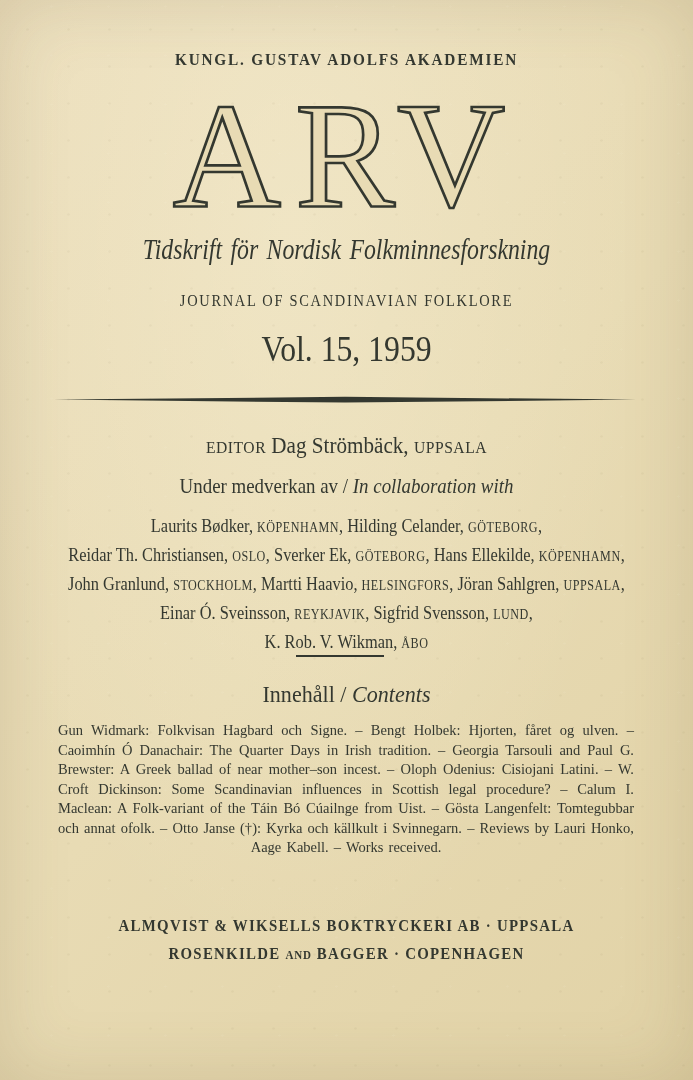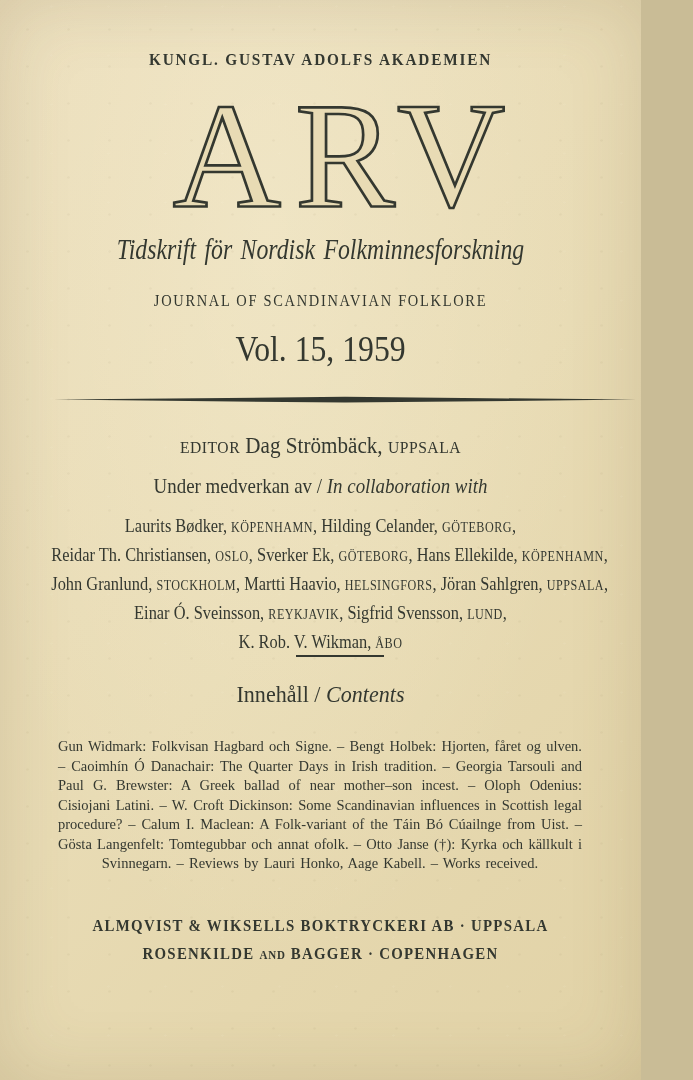--- a/index.html
+++ b/index.html
@@ -1,19 +1,19 @@
 <!DOCTYPE html>
 <html style="--ink: #343830; --paper: #e8dbb4;"><head>
 <meta charset="utf-8">
 <style>
   html,body { margin:0; padding:0; }
   body { width:693px; height:1080px; background:#c9bc96; font-family:"Liberation Serif", serif; }
 
   .page {
-    position:relative; width:641px; height:1080px; overflow:hidden;
+    position:relative; width:693px; height:1080px; overflow:hidden;
     color:var(--ink, #343830);
     background:
       radial-gradient(ellipse at 42% 22%, rgba(255,250,228,0.28), rgba(255,250,228,0) 62%),
       linear-gradient(135deg, #ecdfbd 0%, #e8dbb4 52%, #e1d2a6 100%);
     box-shadow: inset 0 0 70px rgba(110,88,48,0.18);
   }
   
   .page::before {
     content:""; position:absolute; inset:0; pointer-events:none;
     background-image:
@@ -43,21 +43,21 @@
 
   .editor    { top:432px; font-size:24px; }
   .collab-note { top:474px; font-size:21px; }
   .collaborators { top:512px; font-size:19.5px; }
   .collab-line { line-height:28px; white-space:nowrap; }
 
   .contents-heading { top:681px; font-size:24px; }
   .contents-body {
     position:absolute; left:58px; right:59px; top:721px;
     font-size:14.5px; line-height:19.5px;
-    text-align:justify; text-align-last:center; word-spacing:1.5px;margin-top:16px;
+    text-align:justify; text-align-last:center; word-spacing:1.5px;
   }
 
   .imprint { top:911px; font-size:17.5px; letter-spacing:1.5px; font-weight:bold; }
   .imprint .imprint-row { line-height:28px; }
 </style>
 </head>
 <body>
 
 <div class="page">
 

